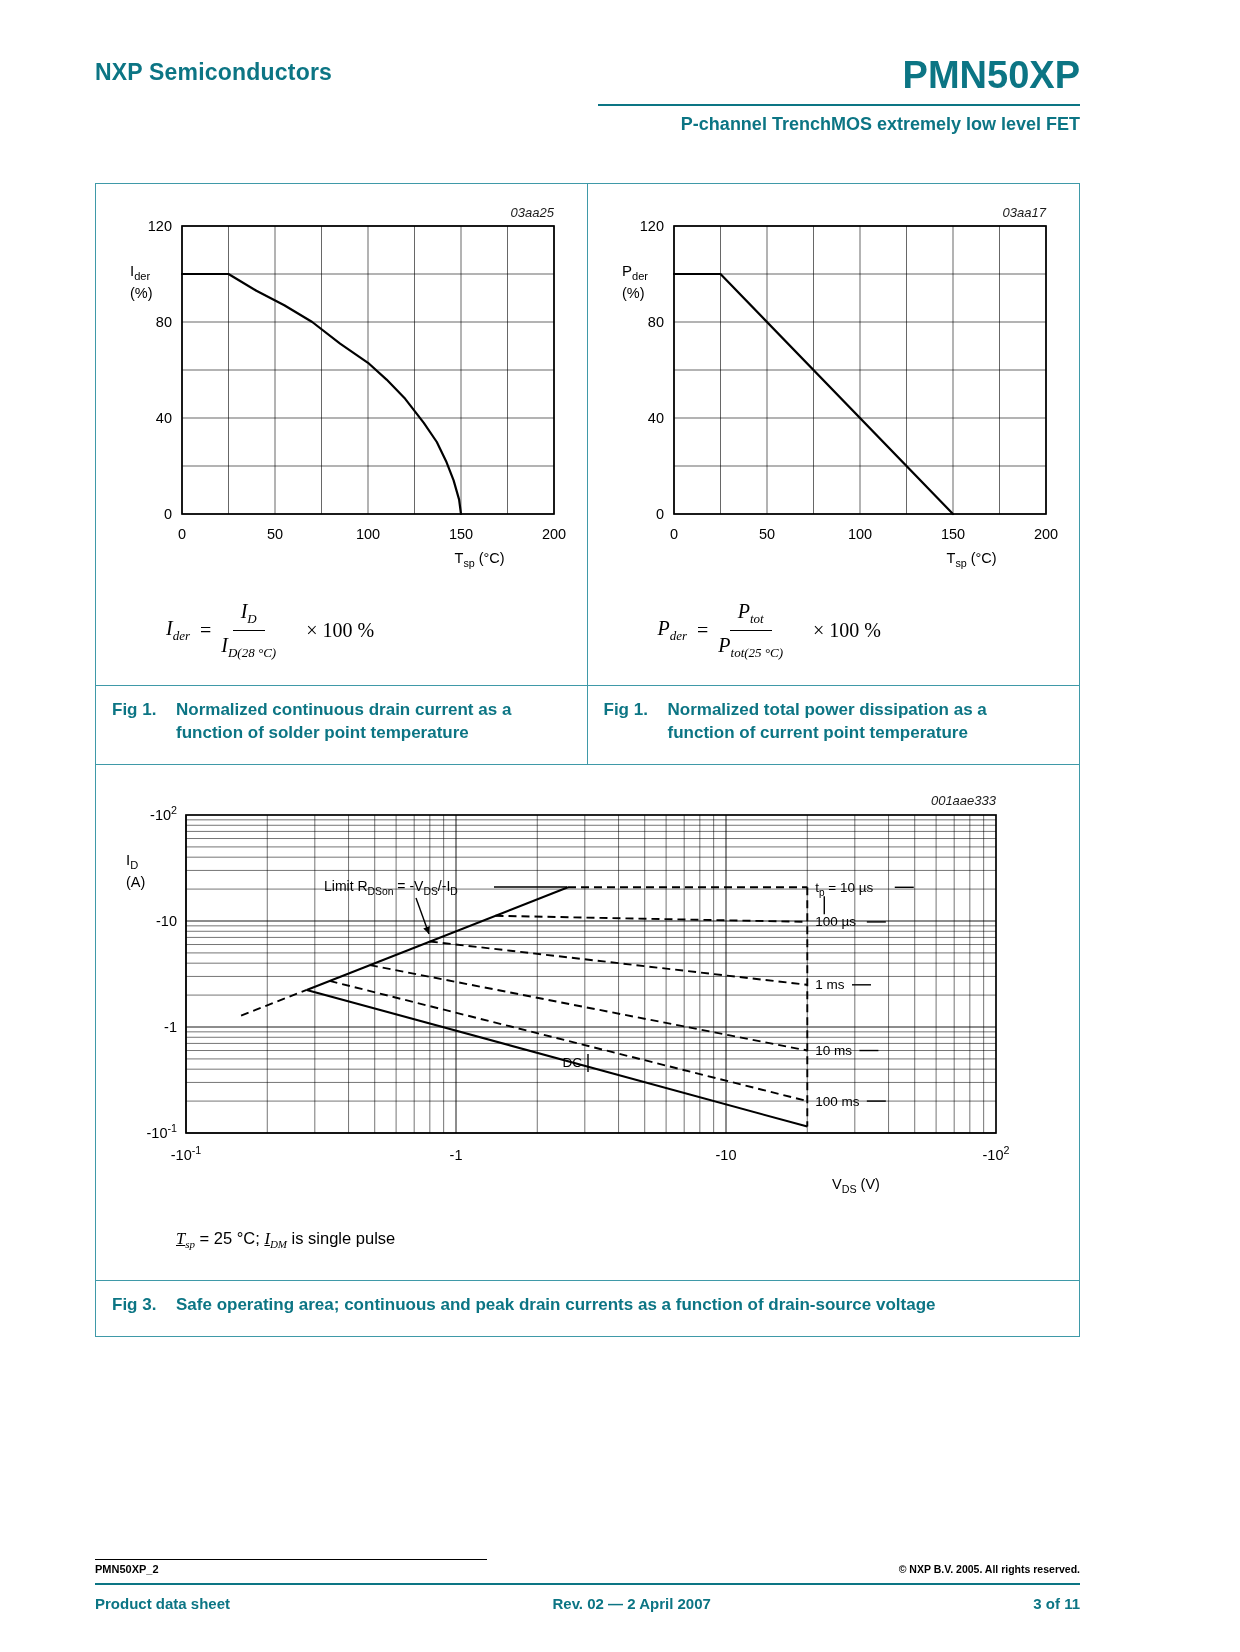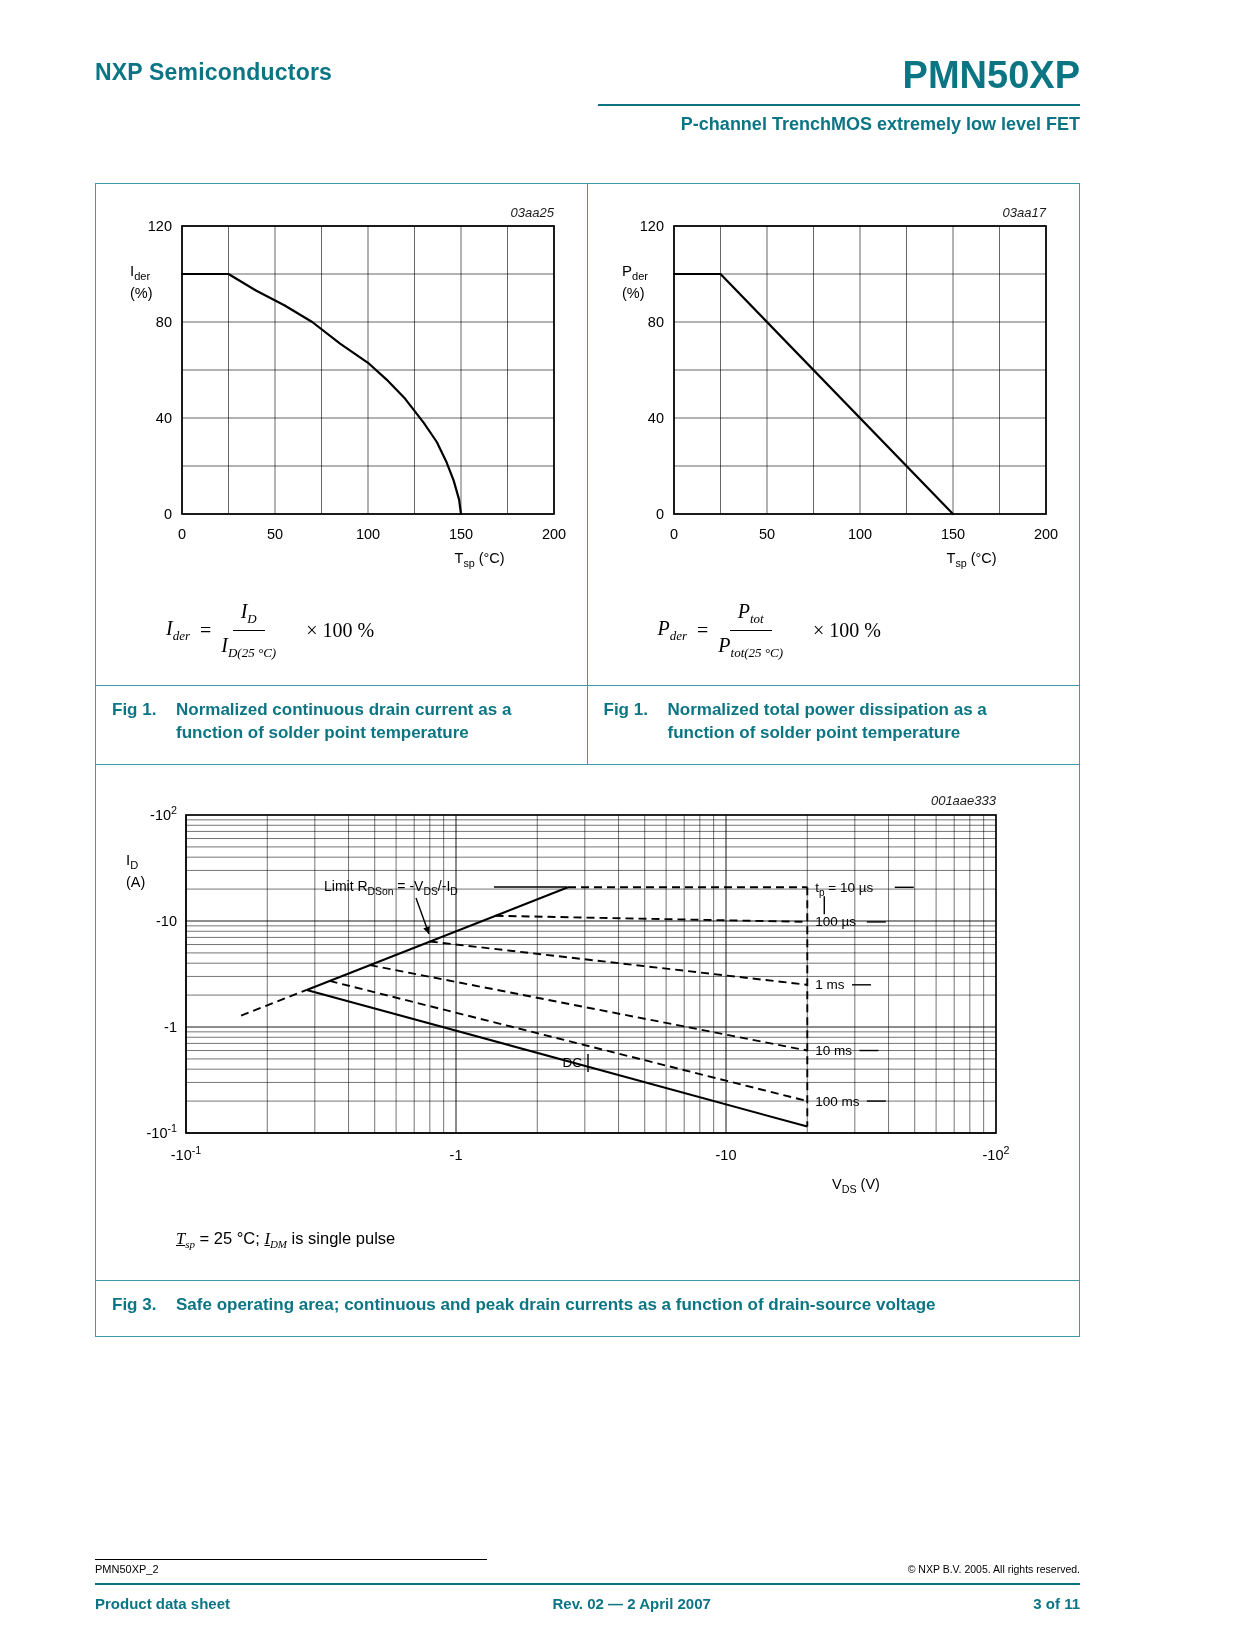--- a/index.html
+++ b/index.html
@@ -36,21 +36,21 @@
   .cap-text{max-width:360px;}
   .cap3 .cap-text{max-width:none;}
 
   .fig3sec{border-top:1px solid var(--bd);padding-top:10px;}
   .note{margin:24px 0 30px 80px;font-size:16.5px;}
   .note .var{font-family:"Liberation Serif",serif;font-style:italic;text-decoration:underline;}
   .note sub{font-size:11px;font-style:italic;font-family:"Liberation Serif",serif;}
 
   .footnote{position:absolute;left:95px;right:160px;bottom:40px;}
   .fn-rule{width:392px;border-top:1px solid #000;}
-  .fn-row{display:flex;justify-content:space-between;align-items:center;font-size:11px;padding-top:3px;}
+  .fn-row{display:flex;justify-content:space-between;align-items:center;font-size:11px;padding-top:3px;font-weight:bold;}
   .fn-copy{font-size:10.5px;}
   .fn-teal{height:2px;background:var(--teal);margin-top:8px;}
   .fn-bold{display:flex;margin-top:10px;color:var(--teal);font-weight:bold;font-size:15px;}
   .fn-bold .c{flex:1;text-align:center;}
 </style>
 </head>
 <body>
 
 <div class="page">
 
@@ -100,21 +100,21 @@
               <text x="375.6" y="365" font-size="14.5" text-anchor="middle" fill="#000" font-family="&quot;Liberation Sans&quot;,sans-serif"><tspan dy="0" font-size="14.5">T</tspan><tspan dy="4" font-size="10.73">sp</tspan><tspan dy="-4" font-size="14.5"> (°C)</tspan></text>
               <text x="450" y="19" font-size="13" text-anchor="end" fill="#1a1a1a" font-family="&quot;Liberation Sans&quot;,sans-serif" font-style="italic">03aa25</text>
               <polyline points="78.0,76.0 124.5,76.0 152.4,92.8 180.3,107.2 208.2,124.0 236.1,145.6 264.0,164.8 282.6,181.6 301.2,200.8 319.8,224.8 332.8,244.0 342.1,263.2 349.6,282.4 355.1,301.6 357.0,316.0" fill="none" stroke="#000" stroke-width="2.2" stroke-linejoin="round" stroke-linecap="round"></polyline>
             </svg>
         </div>
         <div class="formula">
           <span class="fv"><span>I</span><sub>der</sub></span>
           <span class="feq">=</span>
           <span class="ffrac">
             <span class="fnum"><span class="fv"><span>I</span><sub>D</sub></span></span>
-            <span class="fden"><span class="fv"><span>I</span><sub>D(25 °C)</sub></span></span>
+            <span class="fden"><span class="fv"><span>I</span><sub>D(28 °C)</sub></span></span>
           </span>
           <span class="ftail">× 100 %</span>
         </div>
         <div class="cap">
           <span class="cap-label">Fig 1.</span>
           <span class="cap-text">Normalized continuous drain current as a function of solder point temperature</span>
         </div>
       </div>
 
       <div class="figcell">
@@ -157,21 +157,21 @@
           <span class="fv"><span>P</span><sub>der</sub></span>
           <span class="feq">=</span>
           <span class="ffrac">
             <span class="fnum"><span class="fv"><span>P</span><sub>tot</sub></span></span>
             <span class="fden"><span class="fv"><span>P</span><sub>tot(25 °C)</sub></span></span>
           </span>
           <span class="ftail">× 100 %</span>
         </div>
         <div class="cap">
           <span class="cap-label">Fig 1.</span>
-          <span class="cap-text">Normalized total power dissipation as a function of solder point temperature</span>
+          <span class="cap-text">Normalized total power dissipation as a function of current point temperature</span>
         </div>
       </div>
     </div>
 
     <div class="fig3sec">
       <svg id="svg-fig3" width="980" height="430">
           <line x1="90" y1="40" x2="90" y2="358" stroke="#000" stroke-width="0.9"></line>
           <line x1="90" y1="358" x2="900" y2="358" stroke="#000" stroke-width="0.9"></line>
           <line x1="171.27809882927494" y1="40" x2="171.27809882927494" y2="358" stroke="#000" stroke-width="0.55"></line>
           <line x1="90" y1="326.090820459618" x2="900" y2="326.090820459618" stroke="#000" stroke-width="0.55"></line>

